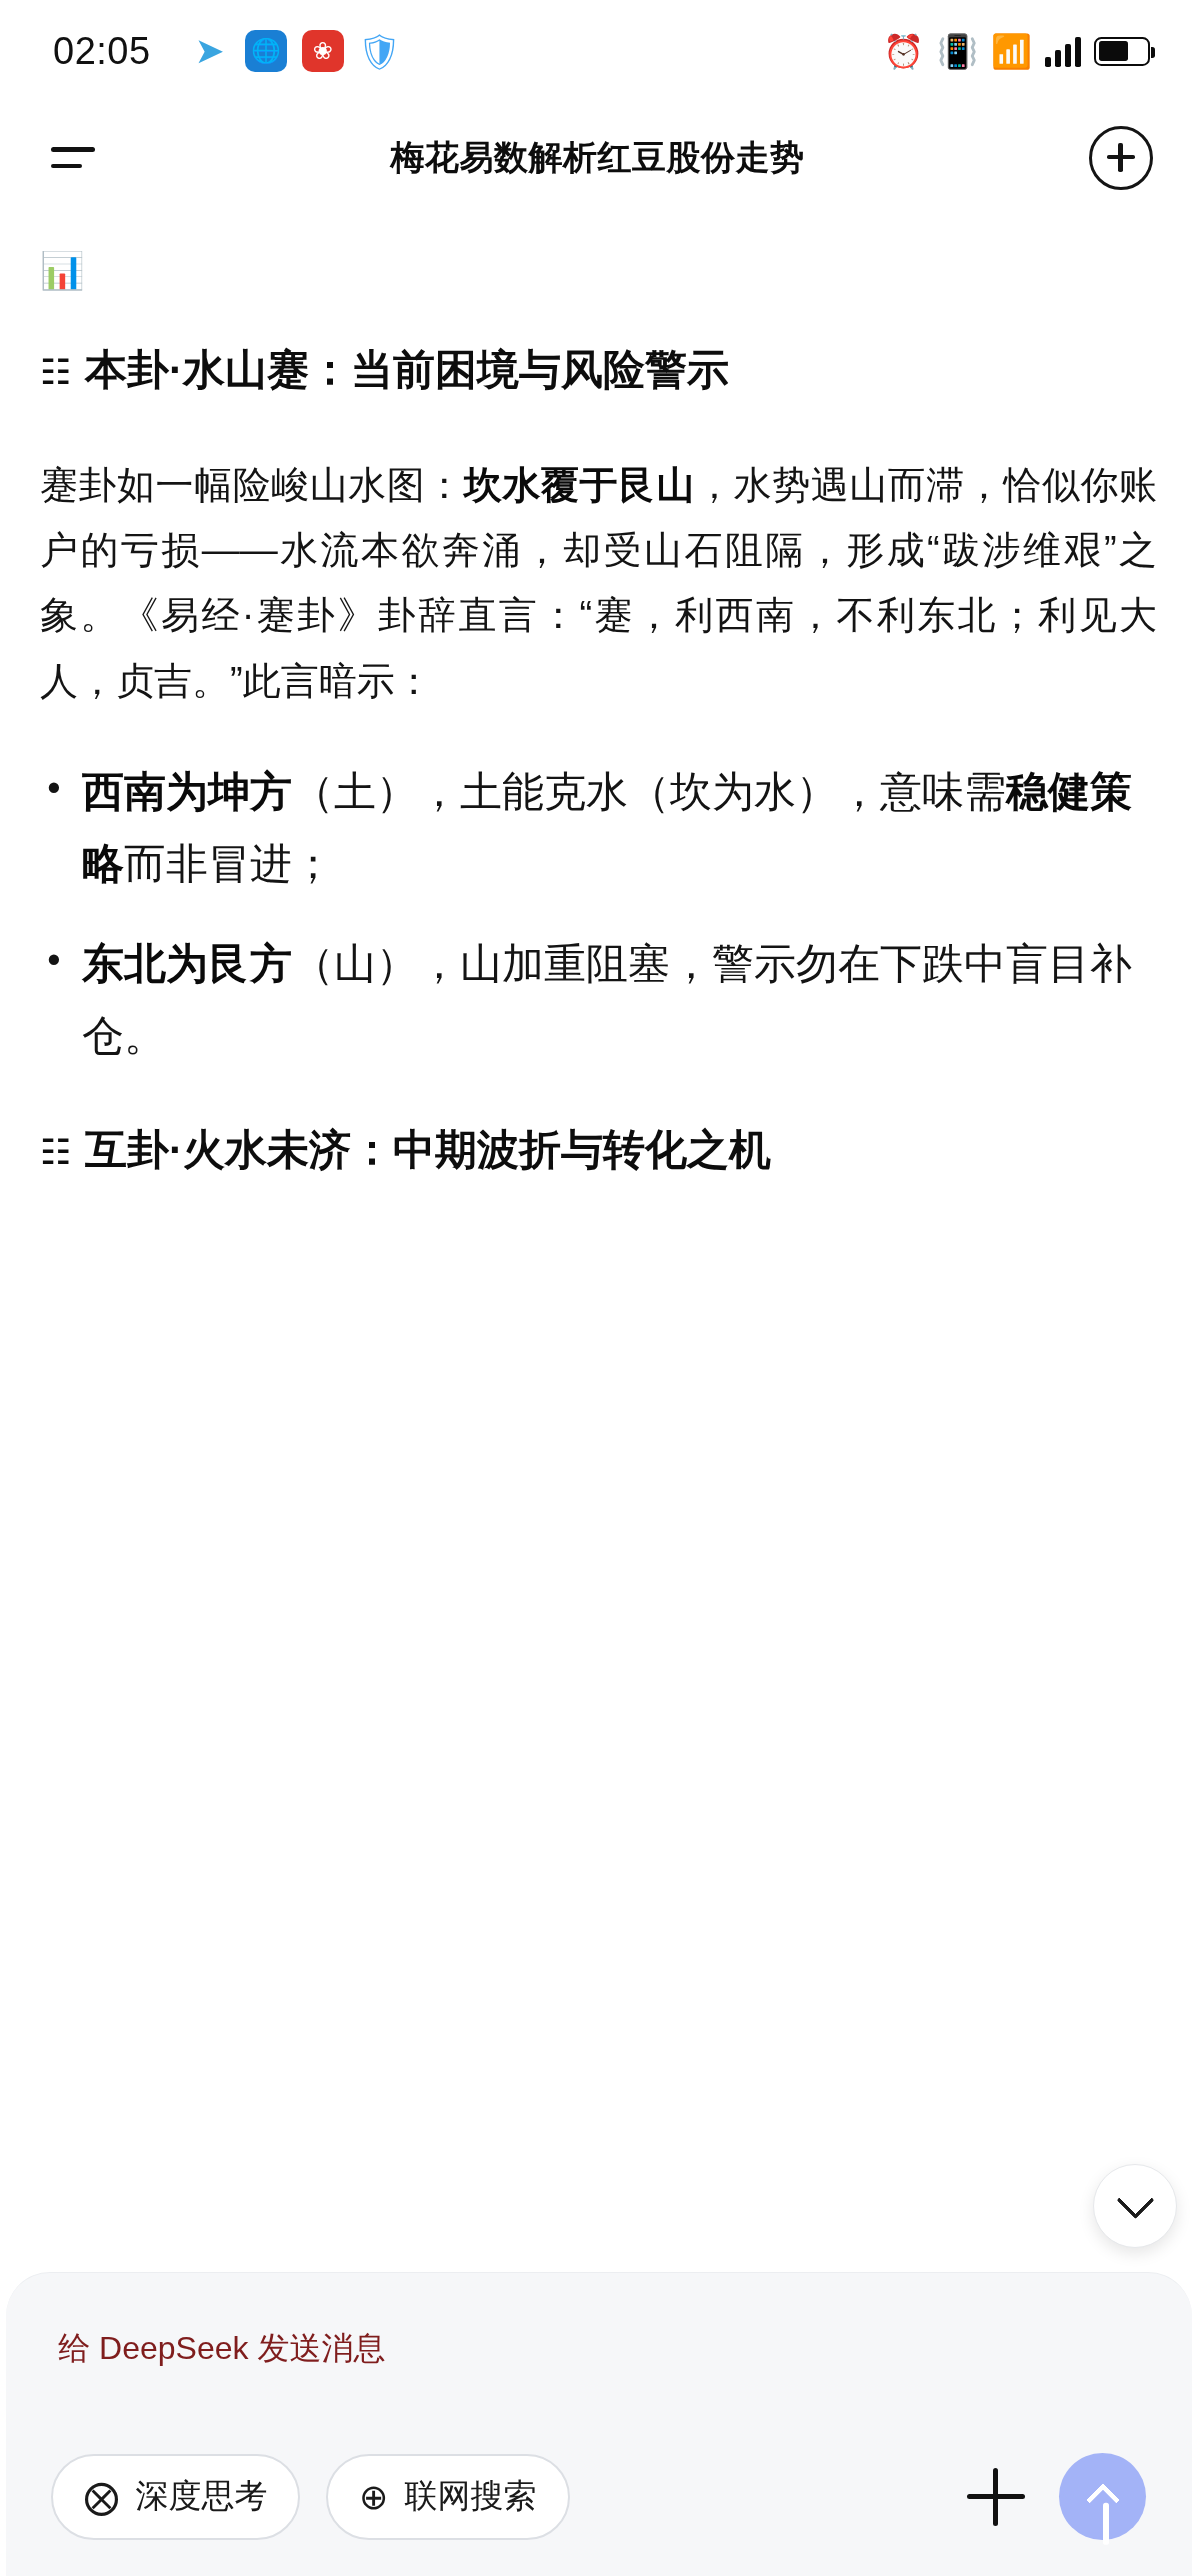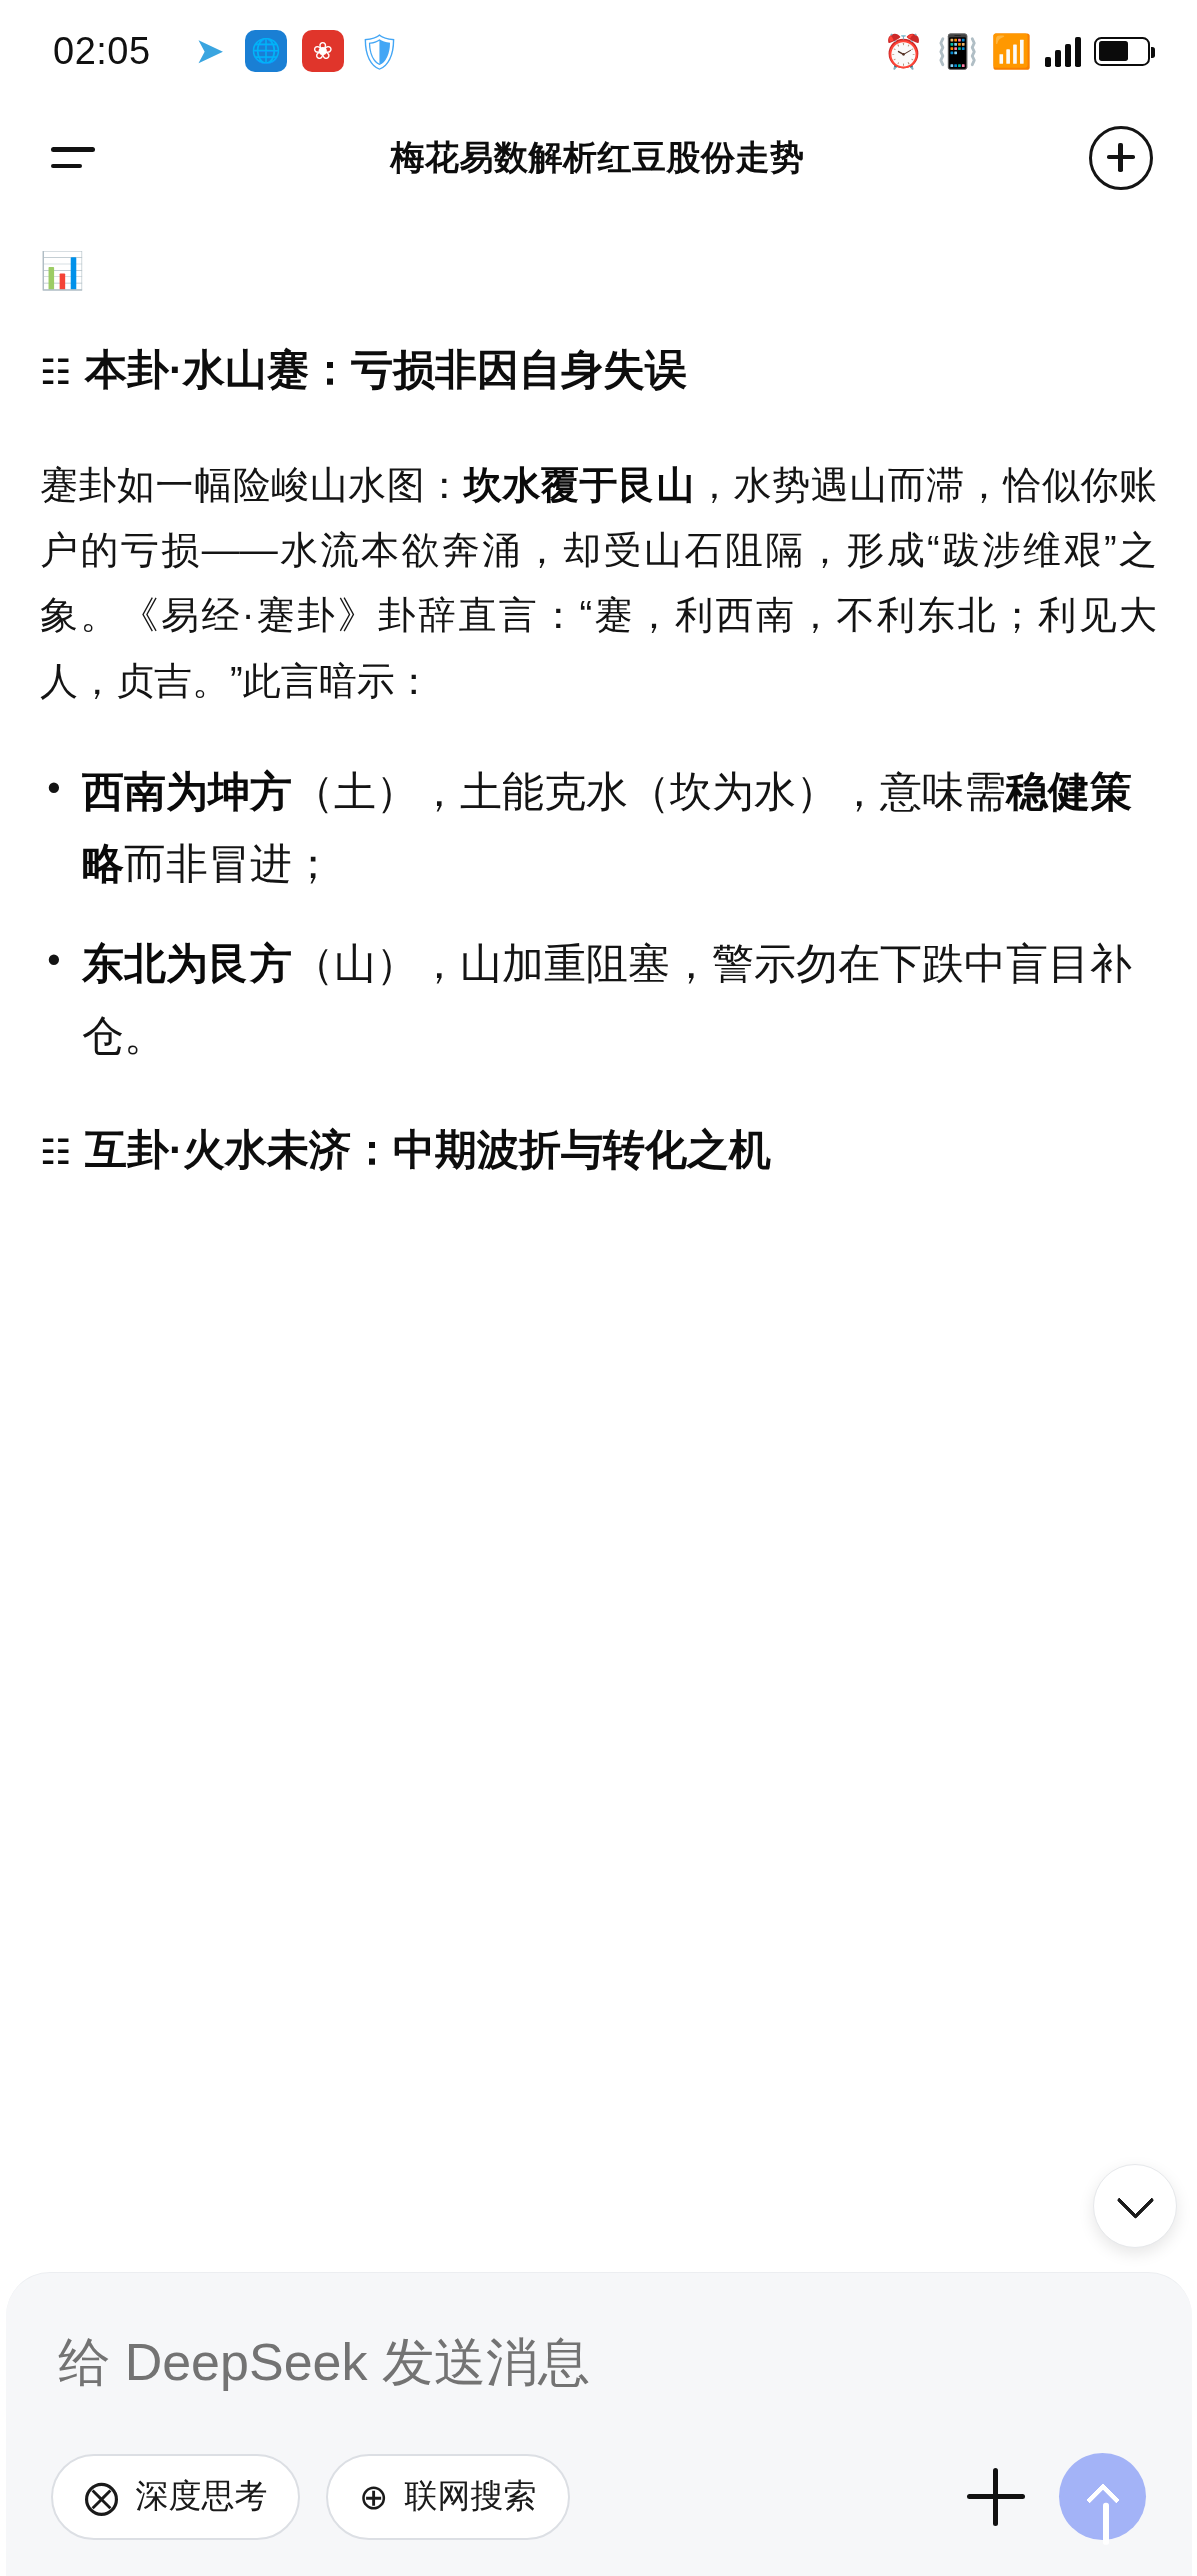--- a/index.html
+++ b/index.html
@@ -238,22 +238,22 @@
   
   .composer {
     flex: 0 0 auto;
     background: #f6f7f9;
     border-top: 1.8px solid #eceef1;
     border-radius: 44px 44px 0 0;
     padding: 40px 40px 36px 40px;
     margin: 0 5.5px;
   }
   .composer-input {
-    font-size: 52px;
-    color: #737373;
+    font-size: 32px;
+    color: #7f1d1d;
     padding: 12.7px 12.7px 0 12.7px;
     line-height: 1.4;
     min-height: 91px;
   }
   .composer-row {
     display: flex;
     align-items: center;
     gap: 25.5px;
     margin-top: 49px;
     padding: 0 5.5px;
@@ -355,21 +355,21 @@
   </div>
 
   <div class="content">
     <div class="msg">
 
       <h2 class="sec">
         <span class="emoji">📊</span>
       </h2>
 
       <h3 class="sub">
-        <span class="tri">☷</span><span>本卦·水山蹇：亏损非因自身失误</span>
+        <span class="tri">☷</span><span>本卦·水山蹇：当前困境与风险警示</span>
       </h3>
 
       <p class="para"><span>蹇卦如一幅险峻山水图：</span><b>坎水覆于艮山</b><span>，水势遇山而滞，恰似你账户的亏损——水流本欲奔涌，却受山石阻隔，形成“跋涉维艰”之象。《易经·蹇卦》卦辞直言：“蹇，利西南，不利东北；利见大人，贞吉。”此言暗示：</span></p>
 
       <ul class="bullets">
         <li><span><b>西南为坤方</b><span>（土），土能克水（坎为水），意味需</span><b>稳健策略</b><span>而非冒进；</span></span></li>
         <li>
           <span><b>东北为艮方</b><span>（山），山加重阻塞，警示勿在下跌中盲目补仓。</span></span>
         </li>
       </ul>

